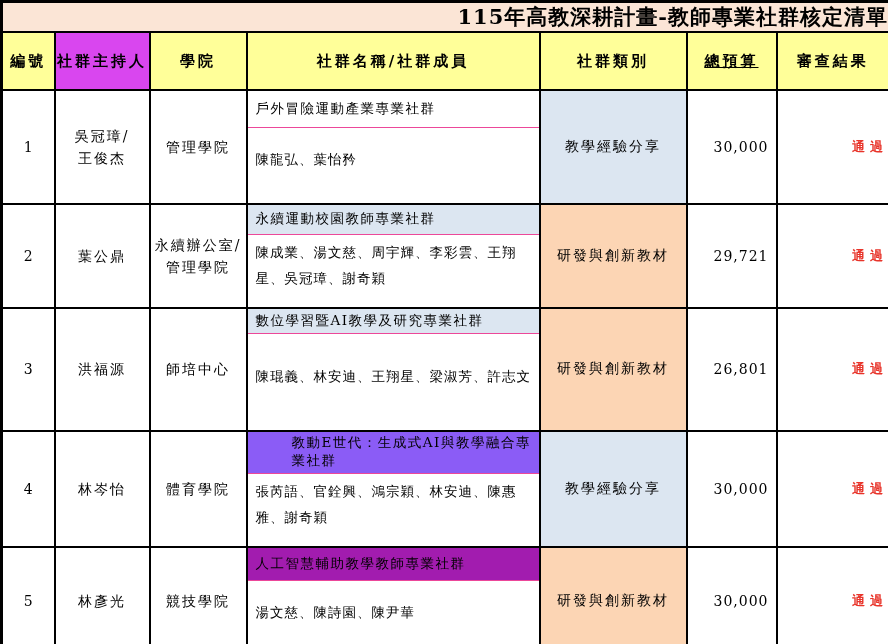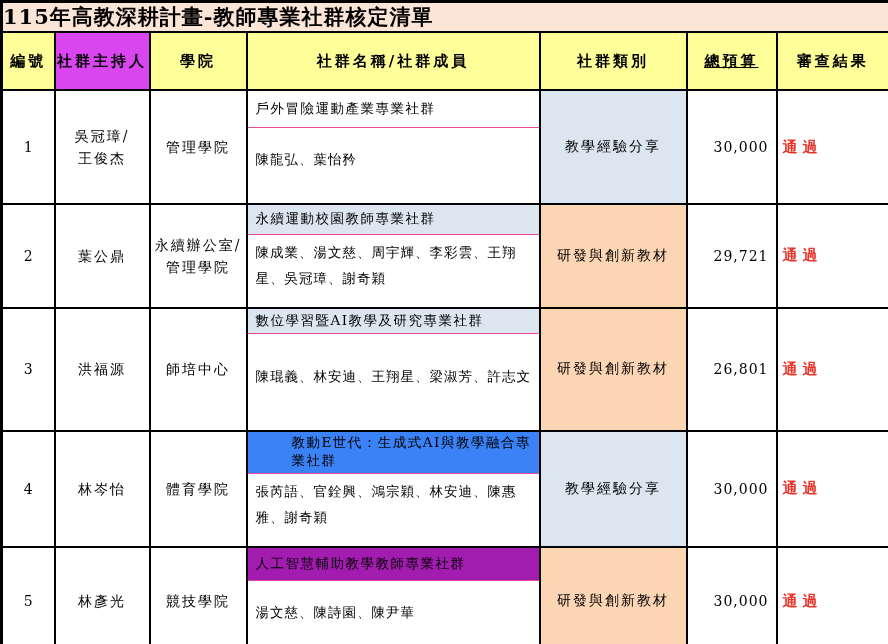--- a/index.html
+++ b/index.html
@@ -7,42 +7,42 @@
     width:888px;height:644px;overflow:hidden;
     font-family:"DejaVu Serif","Liberation Serif",serif;
     background:#fff;color:#000;
   }
   table{
     border-collapse:collapse;table-layout:fixed;
     width:888px;border:3px solid #000;
   }
   td,th{border:2px solid #000;overflow:hidden;padding:0;vertical-align:middle;}
   .title-cell{
-    height:28px;text-align:left;font-weight:bold;
+    height:28px;text-align:right;font-weight:bold;
     font-size:21px;letter-spacing:1px;
   }
   .header-row th{
     height:56px;text-align:center;font-weight:bold;
     font-size:15px;letter-spacing:3px;
   }
   .no-cell{text-align:center;font-size:14px;}
   .host-cell,.college-cell{
     text-align:center;font-size:14px;letter-spacing:2px;line-height:22px;
   }
   .cname-cell{
     text-align:left;font-size:13.5px;letter-spacing:1.5px;
     padding:2px 4px 2px 8px;border-bottom:1px solid #ec4899;
   }
   .members-cell{
     text-align:left;font-size:13.5px;letter-spacing:1px;
     padding:4px 4px 16px 8px;line-height:26px;border-top:1px solid #000;
   }
   .category-cell{text-align:center;font-size:14px;letter-spacing:2px;}
   .budget-cell{text-align:right;font-size:14px;padding-right:7px;letter-spacing:1px;}
-  .result-cell{text-align:left;font-size:15px;font-weight:bold;letter-spacing:5px;text-indent:5px;}
+  .result-cell{text-align:right;font-size:13px;font-weight:bold;letter-spacing:5px;text-indent:5px;}
 </style>
 </head>
 <body>
 
 <table>
   <colgroup>
     <col style="width:53px">
       <col style="width:95px">
       <col style="width:97px">
     <col style="width:293px">
@@ -126,21 +126,21 @@
   <tr style="height:43px">
     <td class="no-cell" rowspan="2">4</td>
     <td class="host-cell" rowspan="2">
       <div>林岑怡</div>
       <div></div>
     </td>
     <td class="college-cell" rowspan="2">
       <div>體育學院</div>
       <div></div>
     </td>
-    <td class="cname-cell" style="background: #3b82f6; padding-left: 44px;">教動E世代：生成式AI與教學融合專業社群</td>
+    <td class="cname-cell" style="background: #8b5cf6; padding-left: 44px;">教動E世代：生成式AI與教學融合專業社群</td>
     <td class="category-cell" rowspan="2" style="background: rgb(220, 230, 241);">教學經驗分享</td>
     <td class="budget-cell" rowspan="2">30,000</td>
     <td class="result-cell" rowspan="2" style="color: rgb(232, 52, 42);">通過</td>
   </tr>
   <tr style="height:64px">
     <td class="members-cell">張芮語、官銓興、鴻宗穎、林安迪、陳惠雅、謝奇穎</td>
   </tr>
 
   <tr style="height:33px">
     <td class="no-cell" rowspan="2">5</td>

